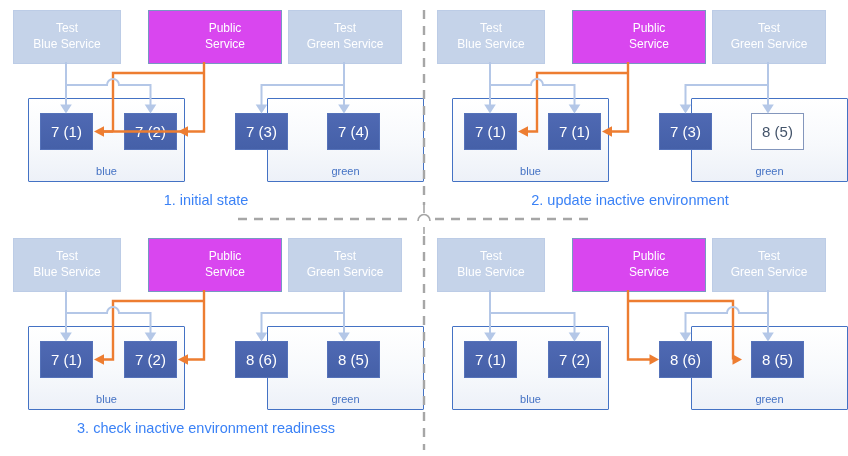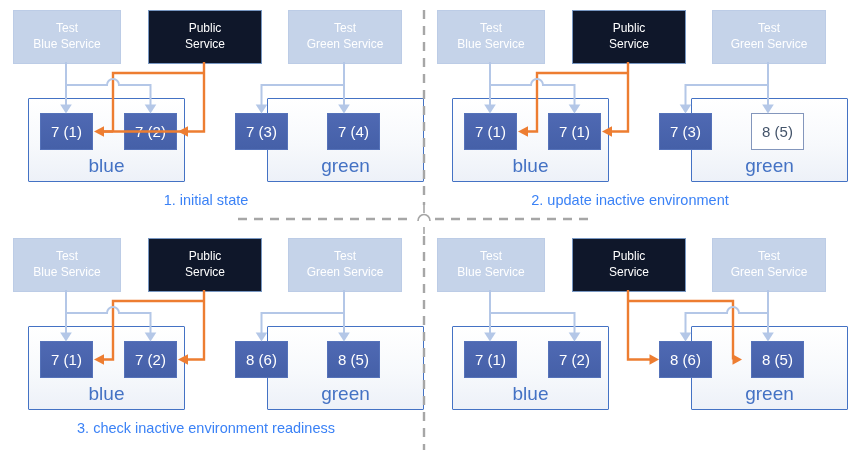--- a/index.html
+++ b/index.html
@@ -8,34 +8,34 @@
     font-family:"Liberation Sans", sans-serif;
   }
   .panel{position:absolute;width:424px;height:228px;}
   .svc{
     position:absolute;top:10px;height:52px;
     display:flex;flex-direction:column;align-items:center;justify-content:center;
     color:#ffffff;font-size:12px;line-height:1.32;text-align:center;
     white-space:pre-line;
   }
   .svc.light{background:#C5D3E9;border:1px solid #BCCCE6;}
-  .svc.mid{background:#0f172a;border:1px solid #7897C2;}
+  .svc.mid{background:#d946ef;border:1px solid #7897C2;padding-left:20px;}
   .svc.tb{left:13px;width:106px;}
   .svc.pub{left:148px;width:112px;}
   .svc.tg{left:288px;width:112px;}
   .env{
     position:absolute;top:98px;height:84px;width:157px;
     background:linear-gradient(180deg,#FFFFFF 0%,#F7F9FC 55%,#EDF1F8 100%);
     border:1.3px solid #4472C4;border-radius:1px;box-sizing:border-box;
   }
   .env.blue-env{left:28px;}
   .env.green-env{left:227px;margin-left:40px;}
   .env-label{
     position:absolute;left:0;right:0;bottom:4px;text-align:center;
-    color:#4472C4;font-size:19px;
+    color:#4472C4;font-size:11px;
   }
   .node{
     position:absolute;top:113px;width:53px;height:37px;
     background:linear-gradient(180deg,#4F69B3 0%,#4560A8 100%);
     border:1px solid #5572B9;box-sizing:border-box;
     display:flex;align-items:center;justify-content:center;
     color:#ffffff;font-size:15px;
   }
   .node.n1{left:40px;}
   .node.n2{left:124px;}

